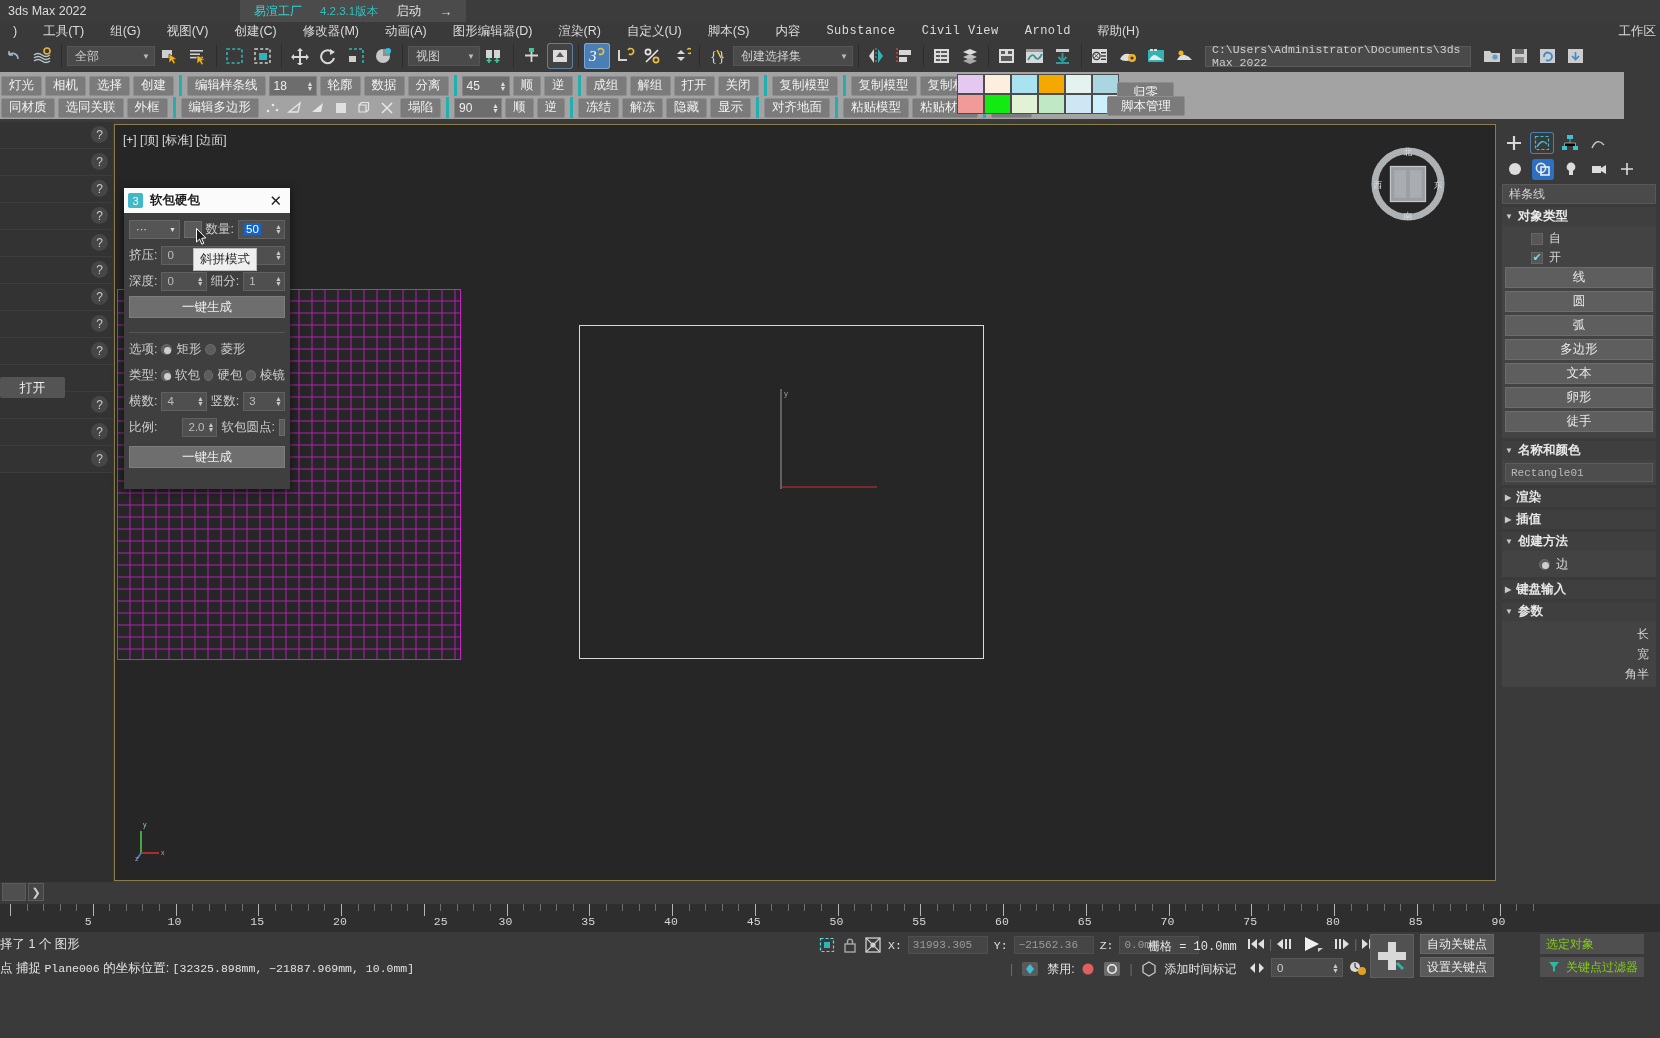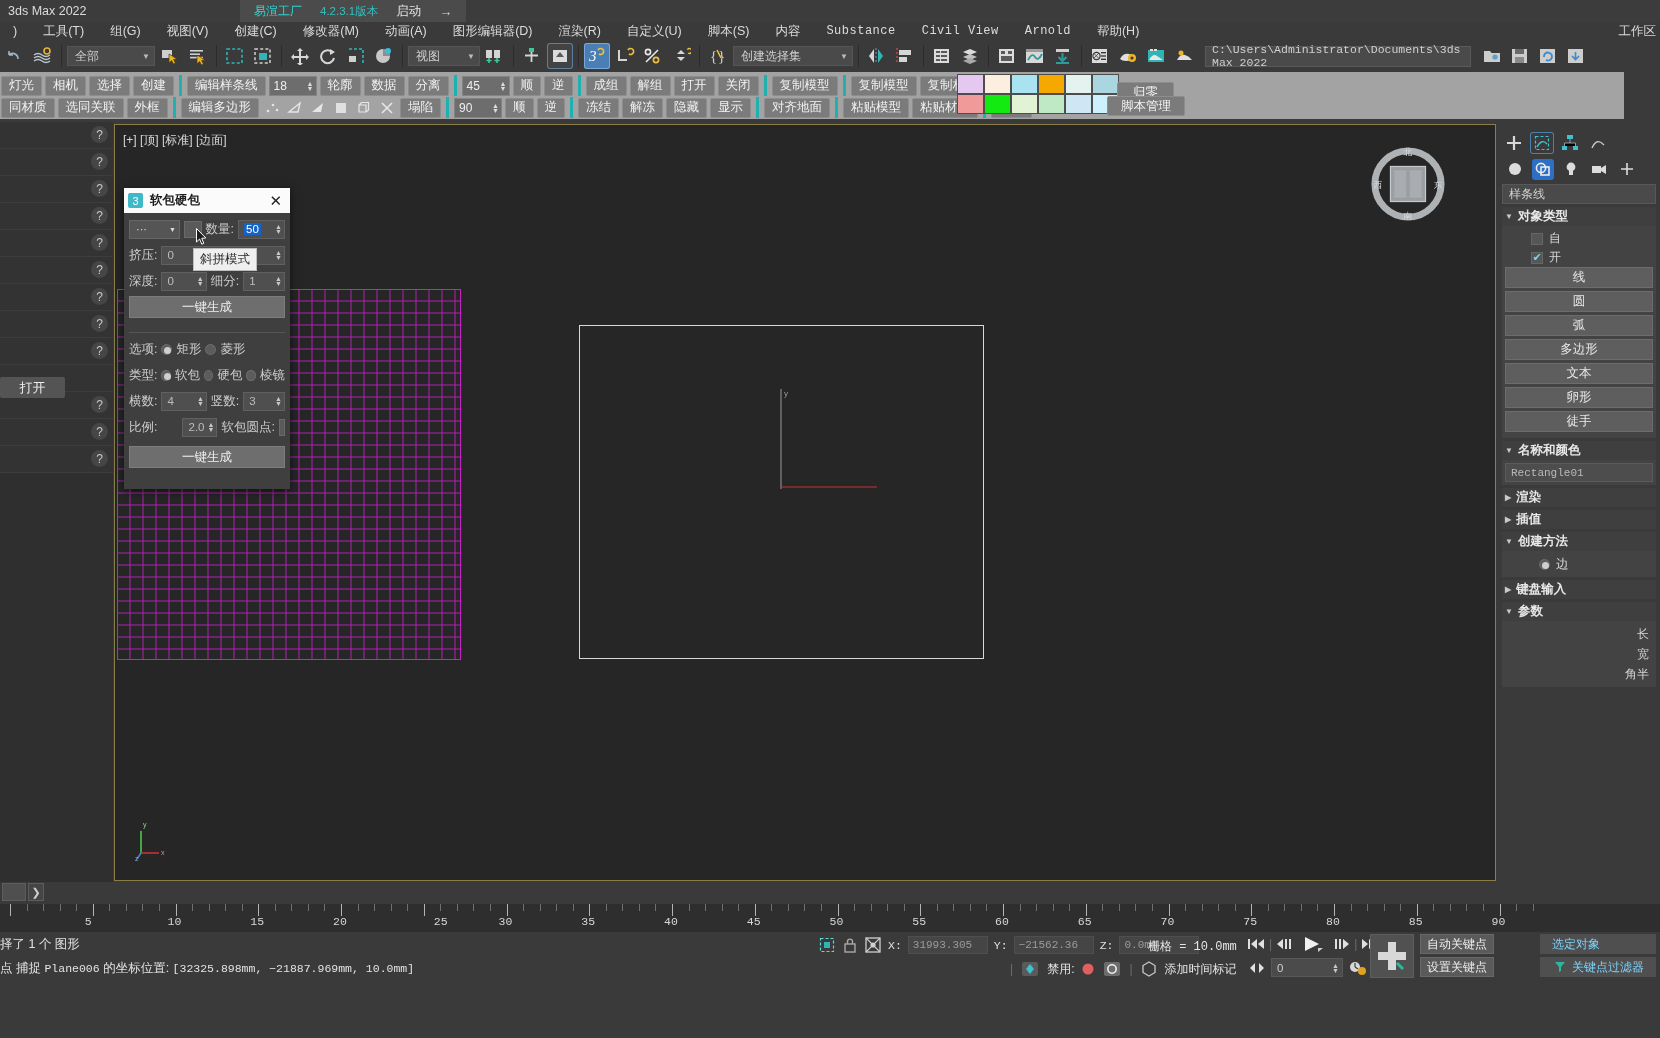--- a/index.html
+++ b/index.html
@@ -125,21 +125,21 @@
   .gridlabel{position:absolute;left:1148px;top:6px;color:#e5e5e5;font-size:12px;font-family:"Liberation Mono",monospace;}
   .animrow{position:absolute;left:1010px;top:28px;display:flex;align-items:center;gap:7px;}
   .playrow{position:absolute;left:1245px;top:2px;display:flex;align-items:center;gap:2px;}
   .pbt{width:22px;height:20px;display:flex;align-items:center;justify-content:center;color:#e0e0e0;font-size:11px;}
   .frameboxrow{position:absolute;left:1248px;top:26px;display:flex;align-items:center;gap:5px;}
   .framebox{width:72px;height:19px;background:#4b4b4b;border:1px solid #585858;color:#cfcfcf;font-size:11.5px;display:flex;align-items:center;justify-content:space-between;padding:0 3px 0 5px;}
   .bigplus{position:absolute;left:1370px;top:2px;width:44px;height:44px;background:#515151;border:1px solid #5e5e5e;display:flex;align-items:center;justify-content:center;}
   .keybtns{position:absolute;left:1420px;top:2px;display:flex;flex-direction:column;gap:3px;}
   .keybtn{height:20px;background:#5a5a5a;border:1px solid #686868;color:#ededed;font-size:12px;display:flex;align-items:center;justify-content:center;padding:0 6px;}
   .keyright{position:absolute;left:1540px;top:2px;display:flex;flex-direction:column;gap:3px;}
-  .keylabel{height:20px;color:#7dd3fc;font-size:12px;display:flex;align-items:center;padding:0 12px;background:#4f4f4f;text-align:right;}
+  .keylabel{height:20px;color:#84cc16;font-size:12px;display:flex;align-items:center;padding:0 6px;background:#4f4f4f;text-align:right;}
 
   svg{display:block;}
 </style>
 </head>
 <body>
 
 <div class="app">
 
   <div class="titlebar">
     <span class="app-title">3ds Max 2022</span>

